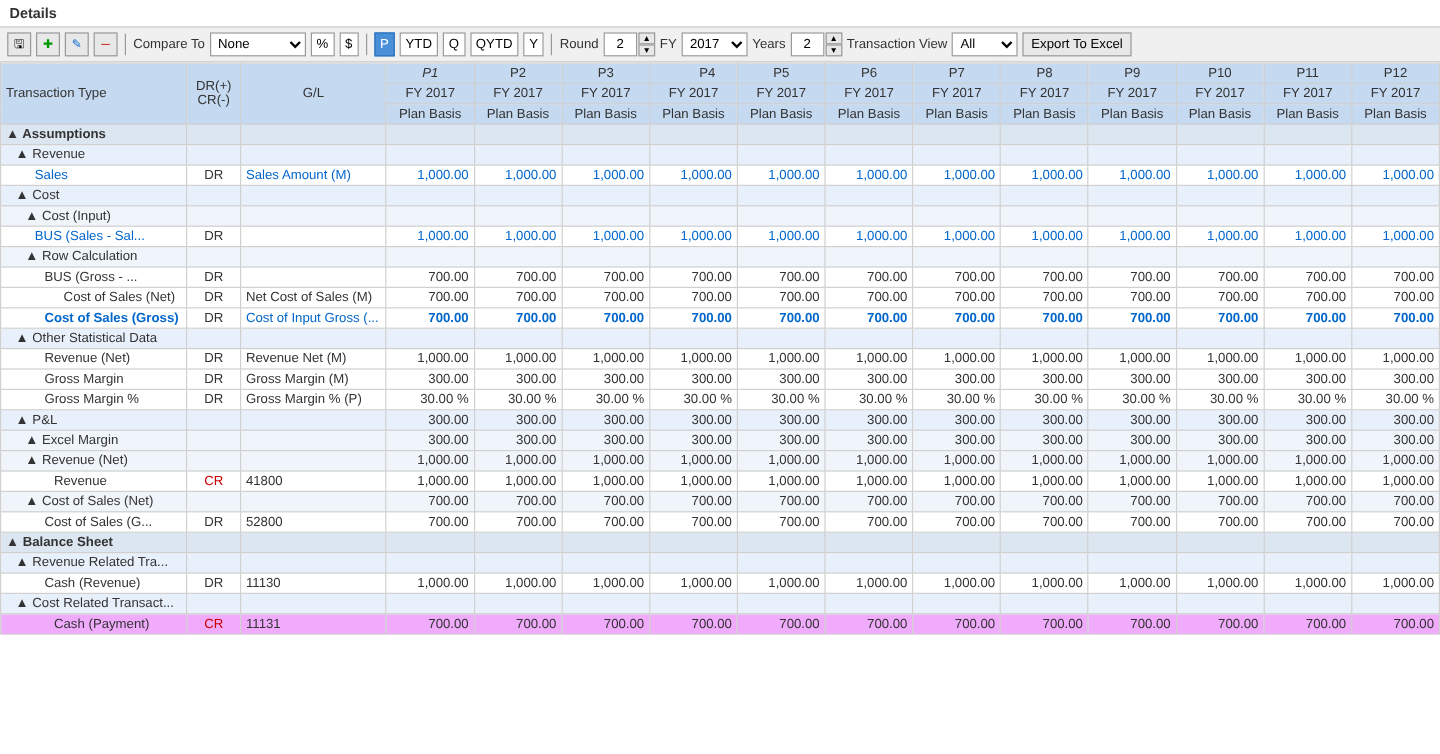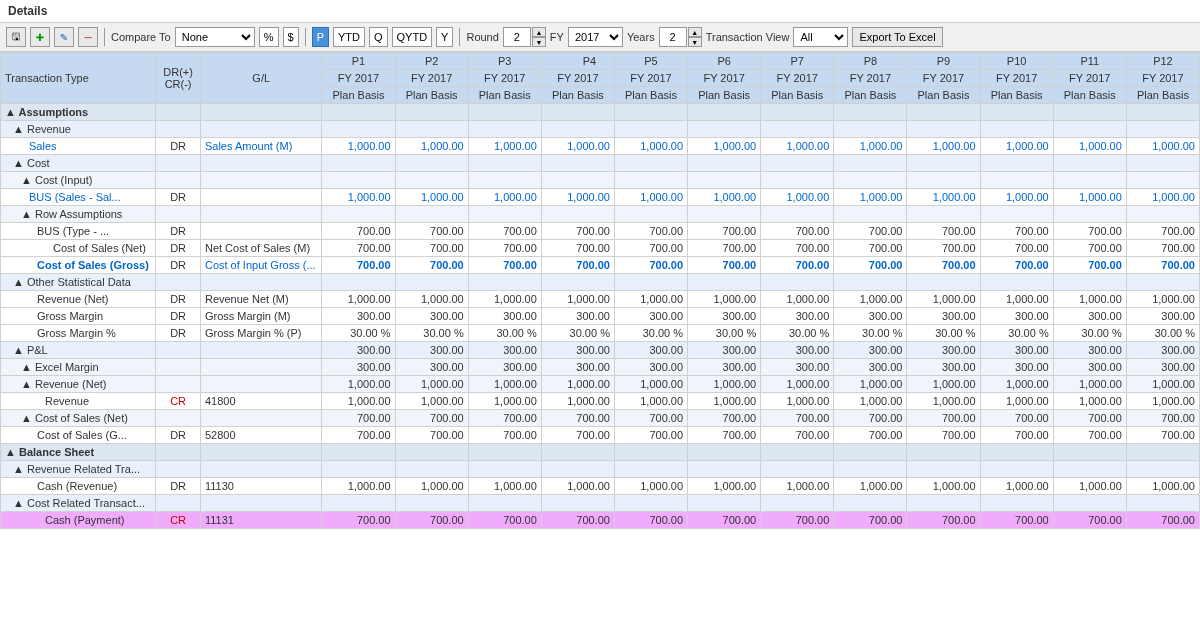--- a/index.html
+++ b/index.html
@@ -104,21 +104,21 @@
   <button class="export-btn">Export To Excel</button>
 </div>
 
 <div class="table-wrapper">
   <table>
     <thead>
       <tr class="header-row">
         <th rowspan="3" style="width:120px; text-align:left; padding-left:4px;">Transaction Type</th>
         <th rowspan="3" style="width:44px;">DR(+)<br>CR(-)</th>
         <th rowspan="3" style="width:115px;">G/L</th>
-        <th style="width:72px;">P1</th>
+        <th style="width:72px;font-style:italic;">P1</th>
         <th style="width:72px;">P2</th>
         <th style="width:72px;">P3</th>
         <th style="width:72px;padding-left:27px;">P4</th>
         <th style="width:72px;">P5</th>
         <th style="width:72px;">P6</th>
         <th style="width:72px;">P7</th>
         <th style="width:72px;">P8</th>
         <th style="width:72px;">P9</th>
         <th style="width:72px;">P10</th>
         <th style="width:72px;">P11</th>
@@ -250,38 +250,38 @@
           <td style="text-align: right; padding-right: 4px; color: rgb(0, 102, 204);">1,000.00</td>
           <td style="text-align: right; padding-right: 4px; color: rgb(0, 102, 204);">1,000.00</td>
           <td style="text-align: right; padding-right: 4px; color: rgb(0, 102, 204);">1,000.00</td>
           <td style="text-align: right; padding-right: 4px; color: rgb(0, 102, 204);">1,000.00</td>
           <td style="text-align: right; padding-right: 4px; color: rgb(0, 102, 204);">1,000.00</td>
           <td style="text-align: right; padding-right: 4px; color: rgb(0, 102, 204);">1,000.00</td>
           <td style="text-align: right; padding-right: 4px; color: rgb(0, 102, 204);">1,000.00</td>
           <td style="text-align: right; padding-right: 4px; color: rgb(0, 102, 204);">1,000.00</td>
         </tr>
         <tr style="background: rgb(240, 244, 251);">
-          <td style="padding-left: 20px; color: rgb(51, 51, 51);">▲ Row Assumptions</td>
-          <td style="text-align: center;"></td>
-          <td></td>
-          <td style="text-align: right; padding-right: 4px;"></td>
-          <td style="text-align: right; padding-right: 4px;"></td>
-          <td style="text-align: right; padding-right: 4px;"></td>
-          <td style="text-align: right; padding-right: 4px;"></td>
-          <td style="text-align: right; padding-right: 4px;"></td>
-          <td style="text-align: right; padding-right: 4px;"></td>
-          <td style="text-align: right; padding-right: 4px;"></td>
-          <td style="text-align: right; padding-right: 4px;"></td>
-          <td style="text-align: right; padding-right: 4px;"></td>
-          <td style="text-align: right; padding-right: 4px;"></td>
-          <td style="text-align: right; padding-right: 4px;"></td>
-          <td style="text-align: right; padding-right: 4px;"></td>
-        </tr>
-        <tr style="background: rgb(255, 255, 255);">
-          <td style="padding-left: 36px; color: rgb(51, 51, 51);">BUS (Type - ...</td>
+          <td style="padding-left: 20px; color: rgb(51, 51, 51);">▲ Row Calculation</td>
+          <td style="text-align: center;"></td>
+          <td></td>
+          <td style="text-align: right; padding-right: 4px;"></td>
+          <td style="text-align: right; padding-right: 4px;"></td>
+          <td style="text-align: right; padding-right: 4px;"></td>
+          <td style="text-align: right; padding-right: 4px;"></td>
+          <td style="text-align: right; padding-right: 4px;"></td>
+          <td style="text-align: right; padding-right: 4px;"></td>
+          <td style="text-align: right; padding-right: 4px;"></td>
+          <td style="text-align: right; padding-right: 4px;"></td>
+          <td style="text-align: right; padding-right: 4px;"></td>
+          <td style="text-align: right; padding-right: 4px;"></td>
+          <td style="text-align: right; padding-right: 4px;"></td>
+          <td style="text-align: right; padding-right: 4px;"></td>
+        </tr>
+        <tr style="background: rgb(255, 255, 255);">
+          <td style="padding-left: 36px; color: rgb(51, 51, 51);">BUS (Gross - ...</td>
           <td style="text-align: center;">DR</td>
           <td></td>
           <td style="text-align: right; padding-right: 4px;">700.00</td>
           <td style="text-align: right; padding-right: 4px;">700.00</td>
           <td style="text-align: right; padding-right: 4px;">700.00</td>
           <td style="text-align: right; padding-right: 4px;">700.00</td>
           <td style="text-align: right; padding-right: 4px;">700.00</td>
           <td style="text-align: right; padding-right: 4px;">700.00</td>
           <td style="text-align: right; padding-right: 4px;">700.00</td>
           <td style="text-align: right; padding-right: 4px;">700.00</td>

